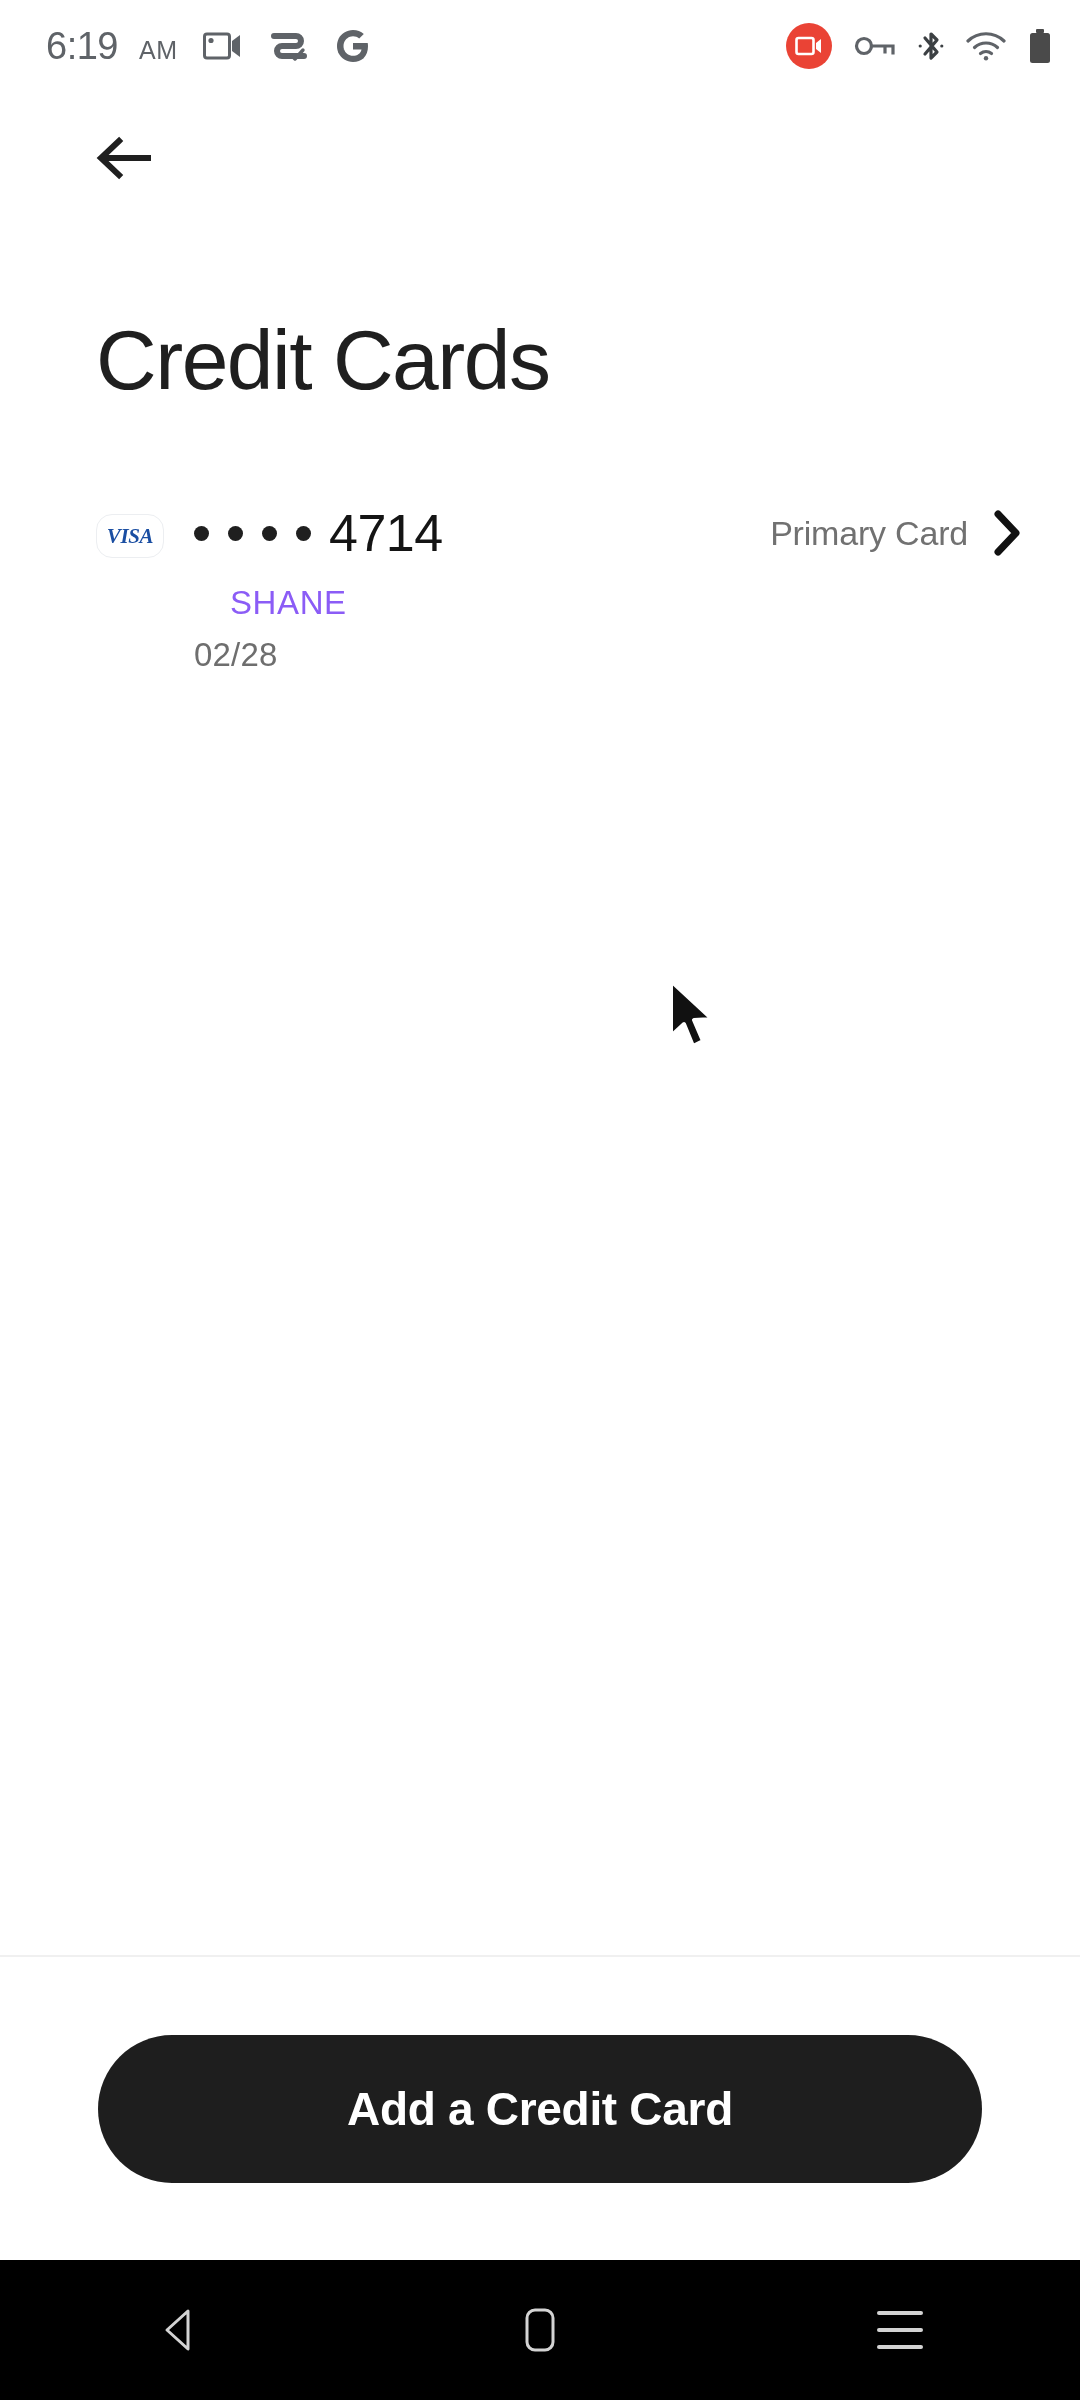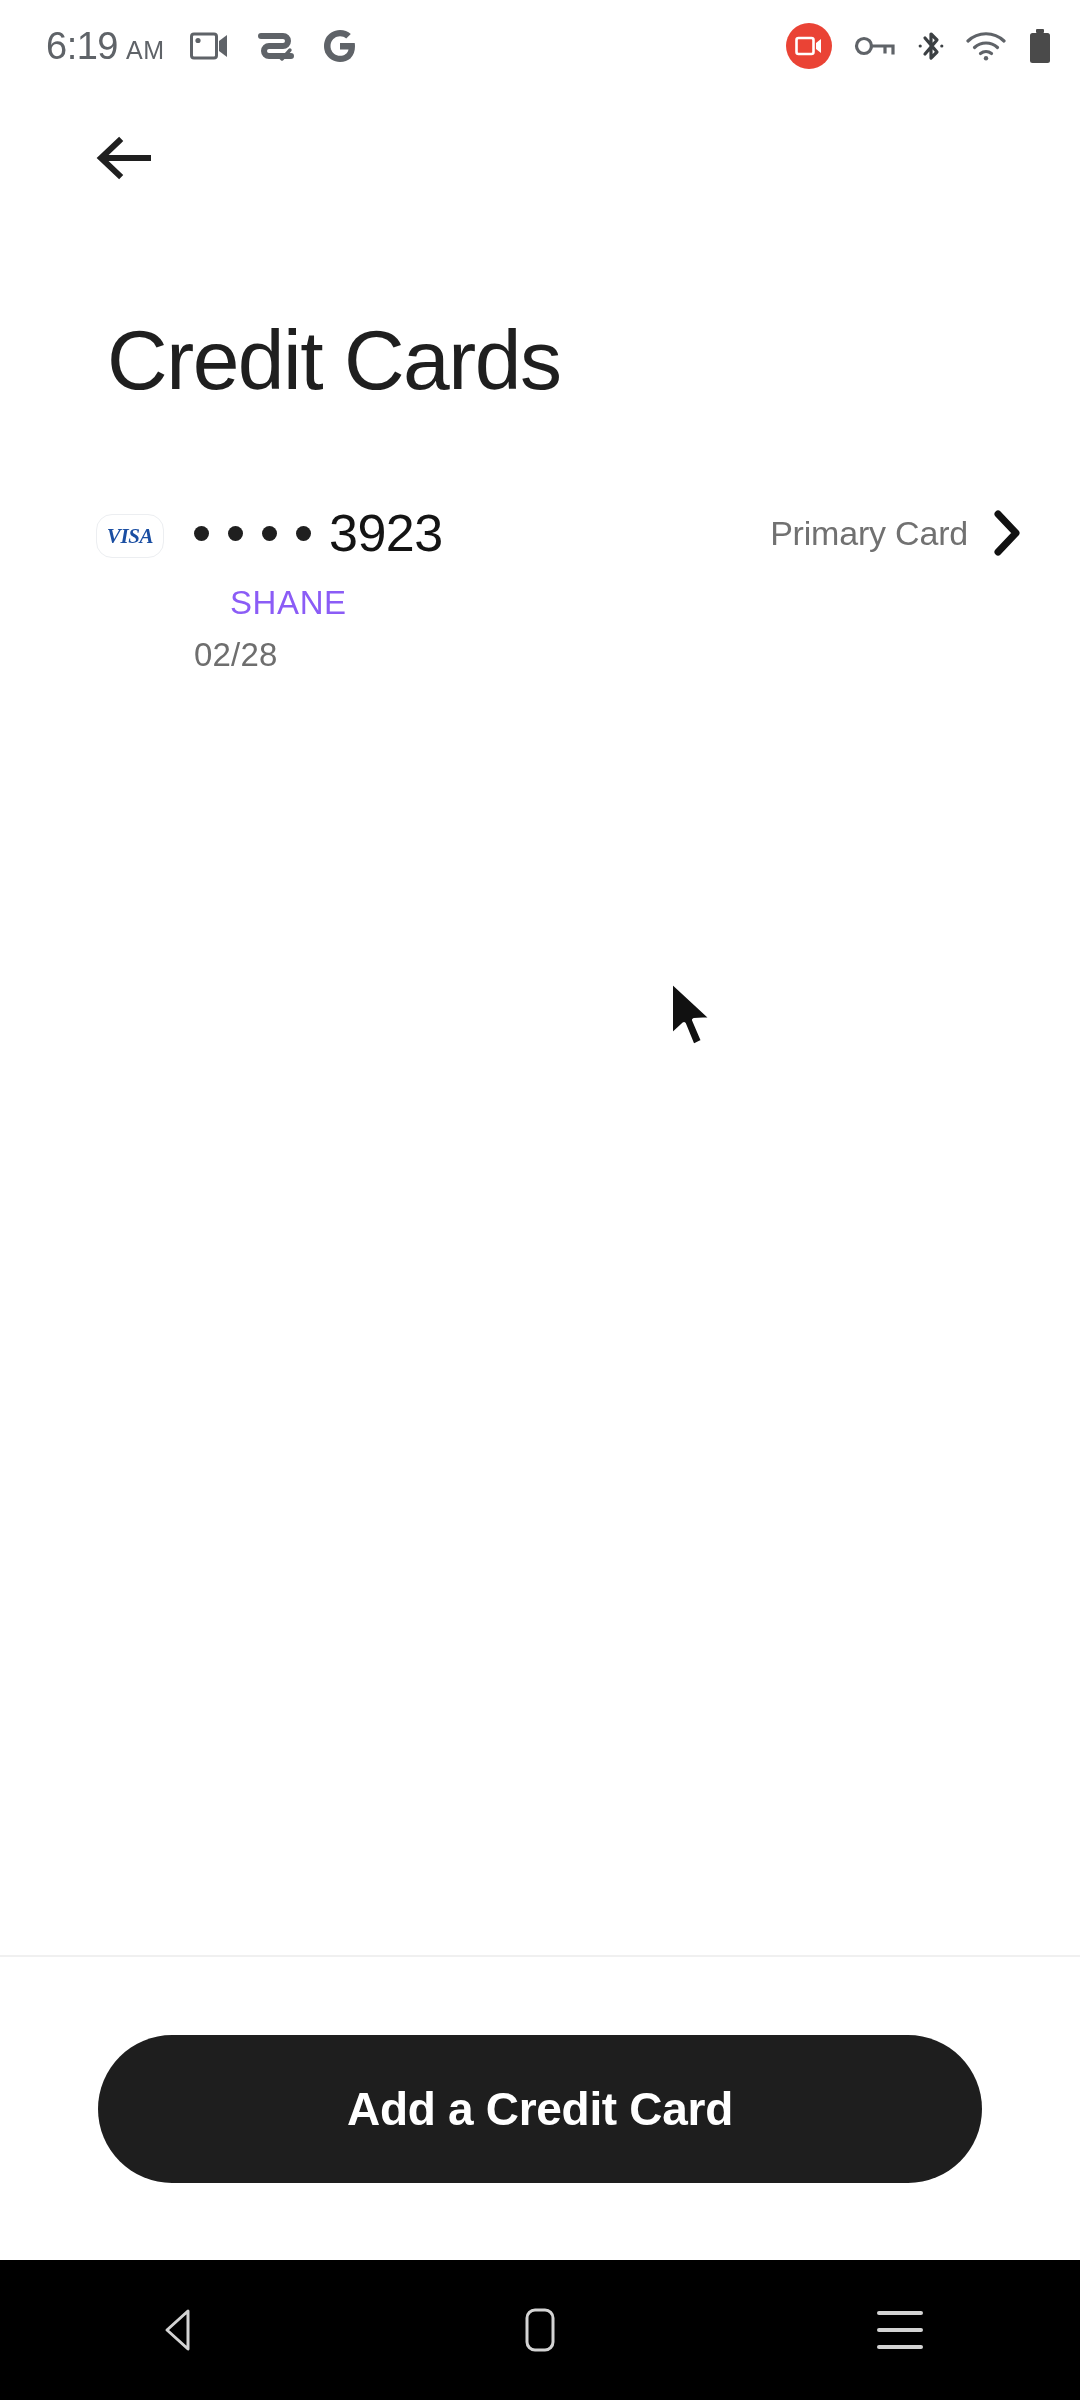--- a/index.html
+++ b/index.html
@@ -23,21 +23,21 @@
     width:1080px; height:92px;
     display:flex; align-items:center;
     padding:0 28px 0 46px;
     background:#ffffff;
   }
   .sb-left { display:flex; align-items:center; gap:26px; }
   .sb-right { display:flex; align-items:center; gap:22px; margin-left:auto; }
 
   #clock {
     font-size:38px; color:#5f6368; letter-spacing:-0.5px;
-    display:flex; align-items:baseline; gap:8px;
+    display:flex; align-items:baseline; gap:21px;
   }
   #clock .ampm { font-size:25px; letter-spacing:0.5px; }
 
   .sb-icon { display:block; }
 
   .rec-badge {
     width:46px; height:46px; border-radius:50%;
     background:#ea4335;
     display:flex; align-items:center; justify-content:center;
   }
@@ -52,21 +52,21 @@
   #back-button {
     width:84px; height:84px;
     display:flex; align-items:center; justify-content:center;
     cursor:pointer; background:none; border:none;
   }
 
   
   #page-title {
     position:absolute; top:318px; left:96px;
     font-size:84px; font-weight:400; color:#1f1f1f;
-    letter-spacing:-1.5px; line-height:1;margin-left:11px;
+    letter-spacing:-1.5px; line-height:1;
   }
 
   
   #card-list { position:absolute; top:500px; left:0; width:1080px; }
 
   .card-row {
     position:relative;
     display:flex; align-items:flex-start;
     padding:0 56px 0 96px;
     min-height:180px;
@@ -255,21 +255,21 @@
         </div>
 
         <div class="card-info">
           <div class="card-number-line">
             <span class="dots">
               <i></i>
                 <i></i>
                 <i></i>
                 <i></i>
             </span>
-            <span class="card-last4">3923</span>
+            <span class="card-last4">4714</span>
           </div>
           <div class="card-holder">SHANE</div>
           <div class="card-expiry">02/28</div>
         </div>
       </div>
 
       <div class="card-right">
         <span class="primary-label">Primary Card</span>
         <svg width="34" height="50" viewBox="0 0 34 50">
           <path d="M8 6 L26 25 L8 44" fill="none" stroke="#111111" stroke-width="7" stroke-linecap="round" stroke-linejoin="round"></path>

